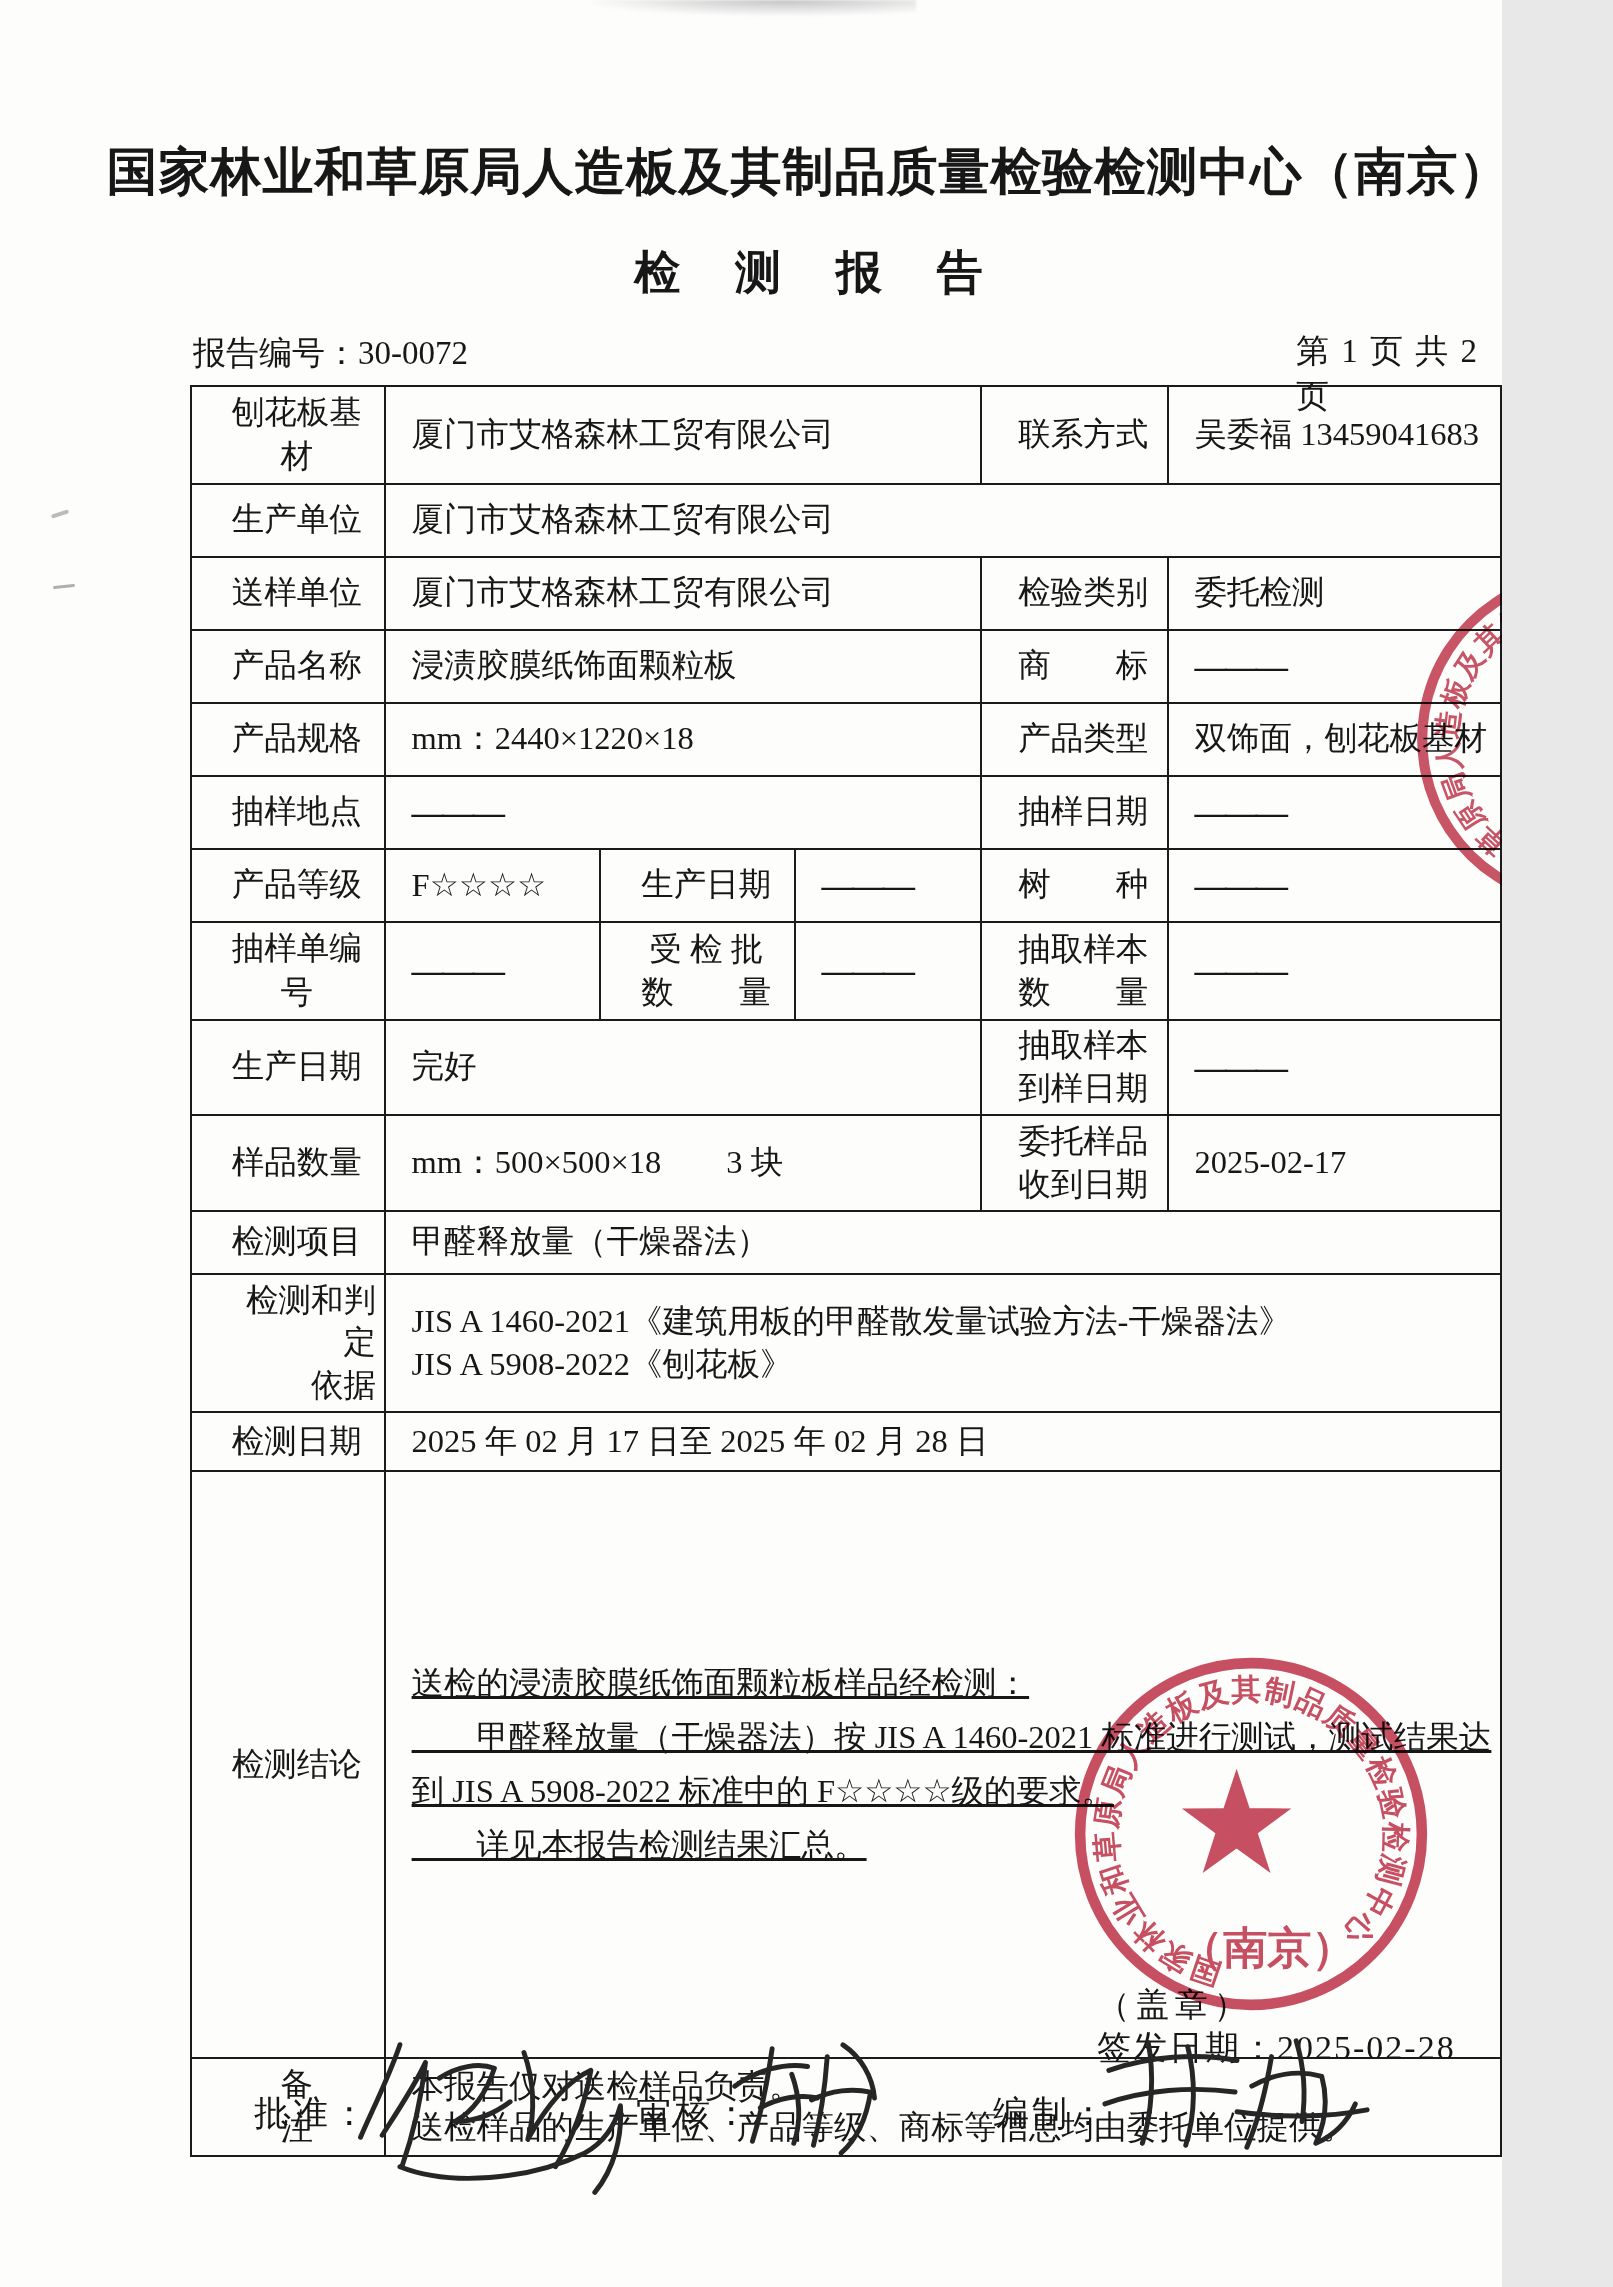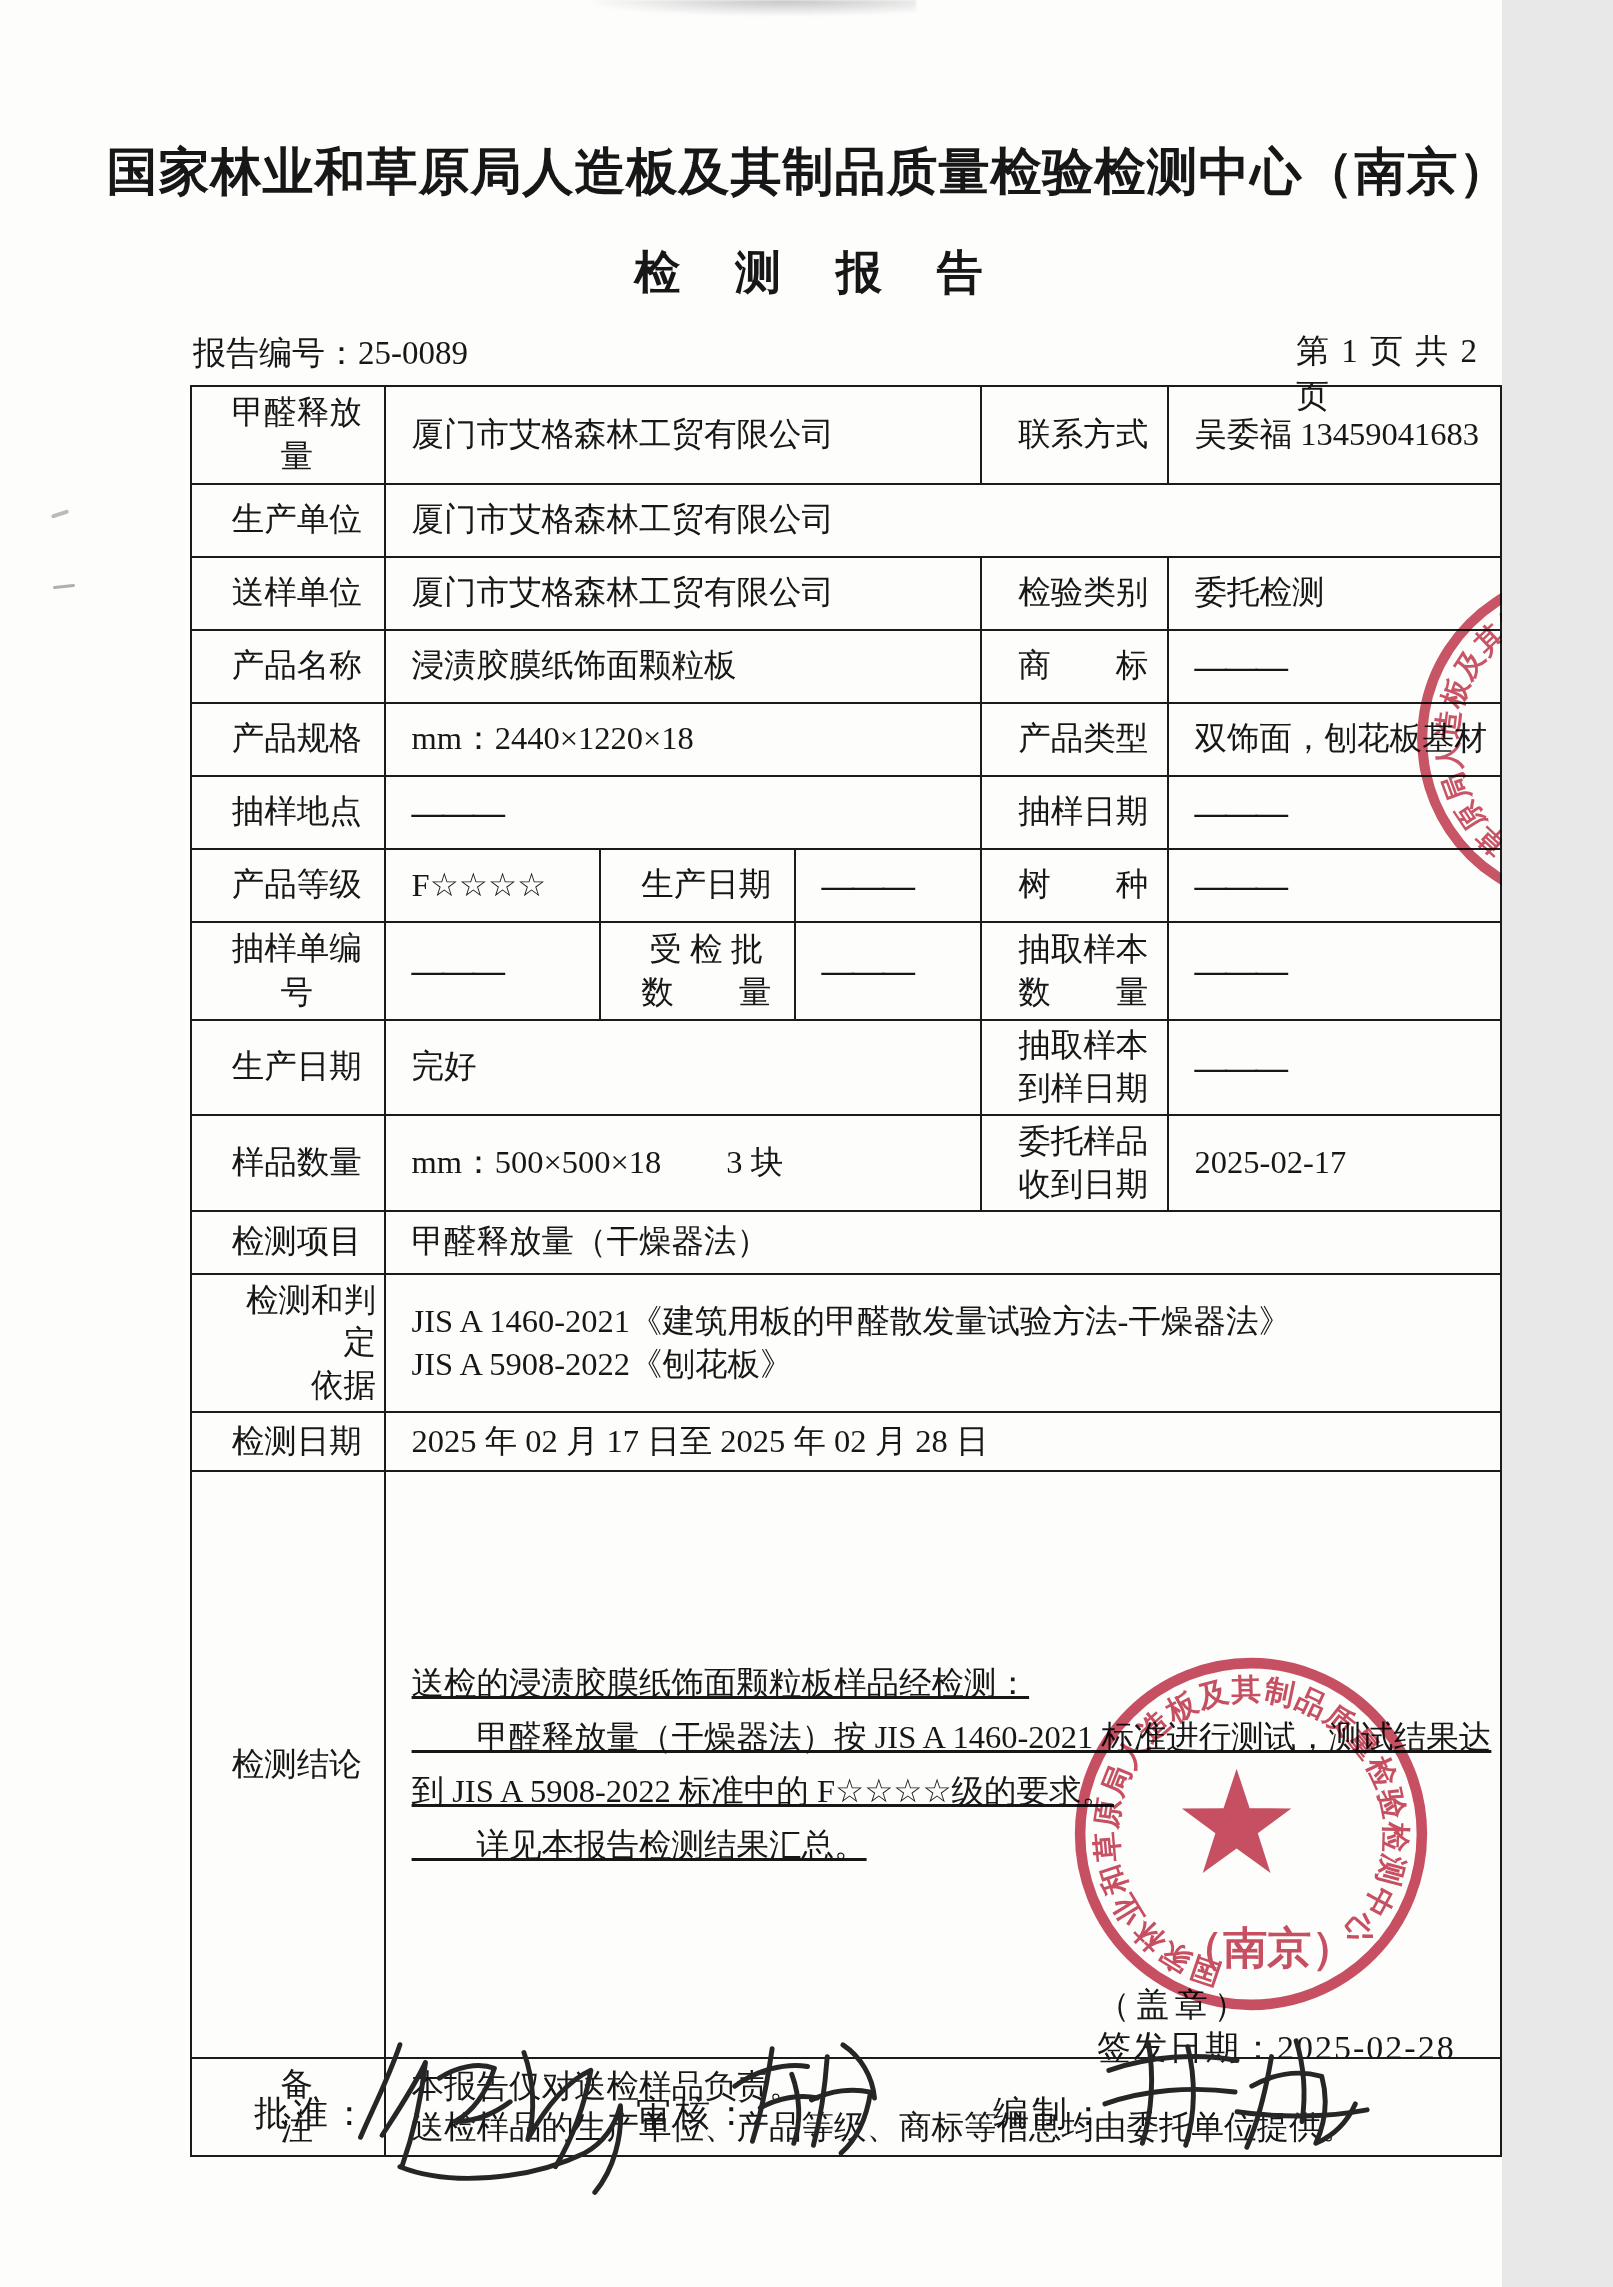--- a/index.html
+++ b/index.html
@@ -62,35 +62,35 @@
 <body>
 
 <div class="page">
 
   <div class="smudge-top"></div>
   <div class="mark-a"></div>
   <div class="mark-b"></div>
 
   <div class="doc-title">国家林业和草原局人造板及其制品质量检验检测中心（南京）</div>
   <div class="doc-subtitle">检 测 报 告</div>
-  <div class="report-no">报告编号：25-0089</div>
+  <div class="report-no">报告编号：30-0072</div>
   <div class="page-no">第 1 页 共 2 页</div>
 
   <table class="report">
     <colgroup>
         <col class="c1">
         <col class="c2">
         <col class="c3">
         <col class="c4">
         <col class="c5">
         <col class="c6">
       </colgroup>
     <tbody>
         <tr class="rh71">
-      <td class="lab">甲醛释放量</td>
+      <td class="lab">刨花板基材</td>
       <td colspan="3">厦门市艾格森林工贸有限公司</td>
       <td class="lab">联系方式</td>
       <td>吴委福 13459041683</td>
     </tr>
     <tr class="rh74">
       <td class="lab">生产单位</td>
       <td colspan="5">厦门市艾格森林工贸有限公司</td>
     </tr>
     <tr class="rh74">
       <td class="lab">送样单位</td>

